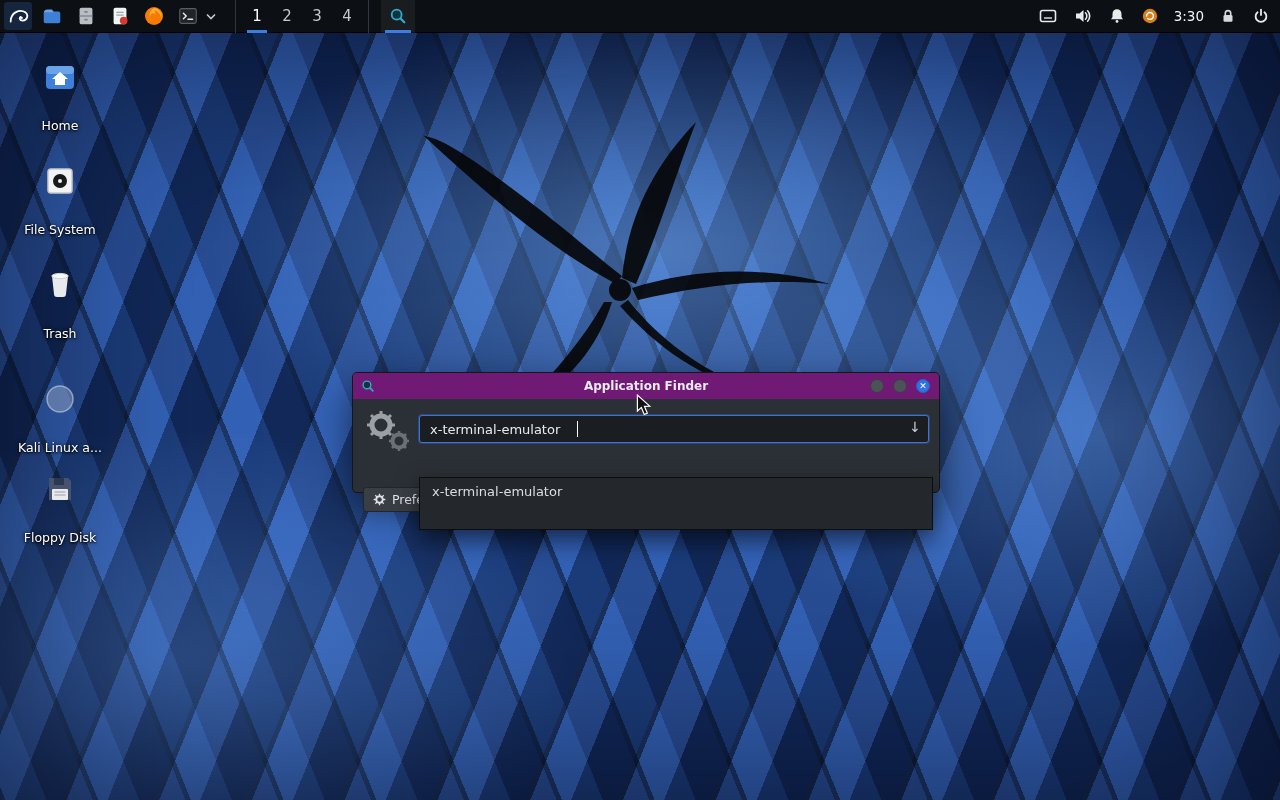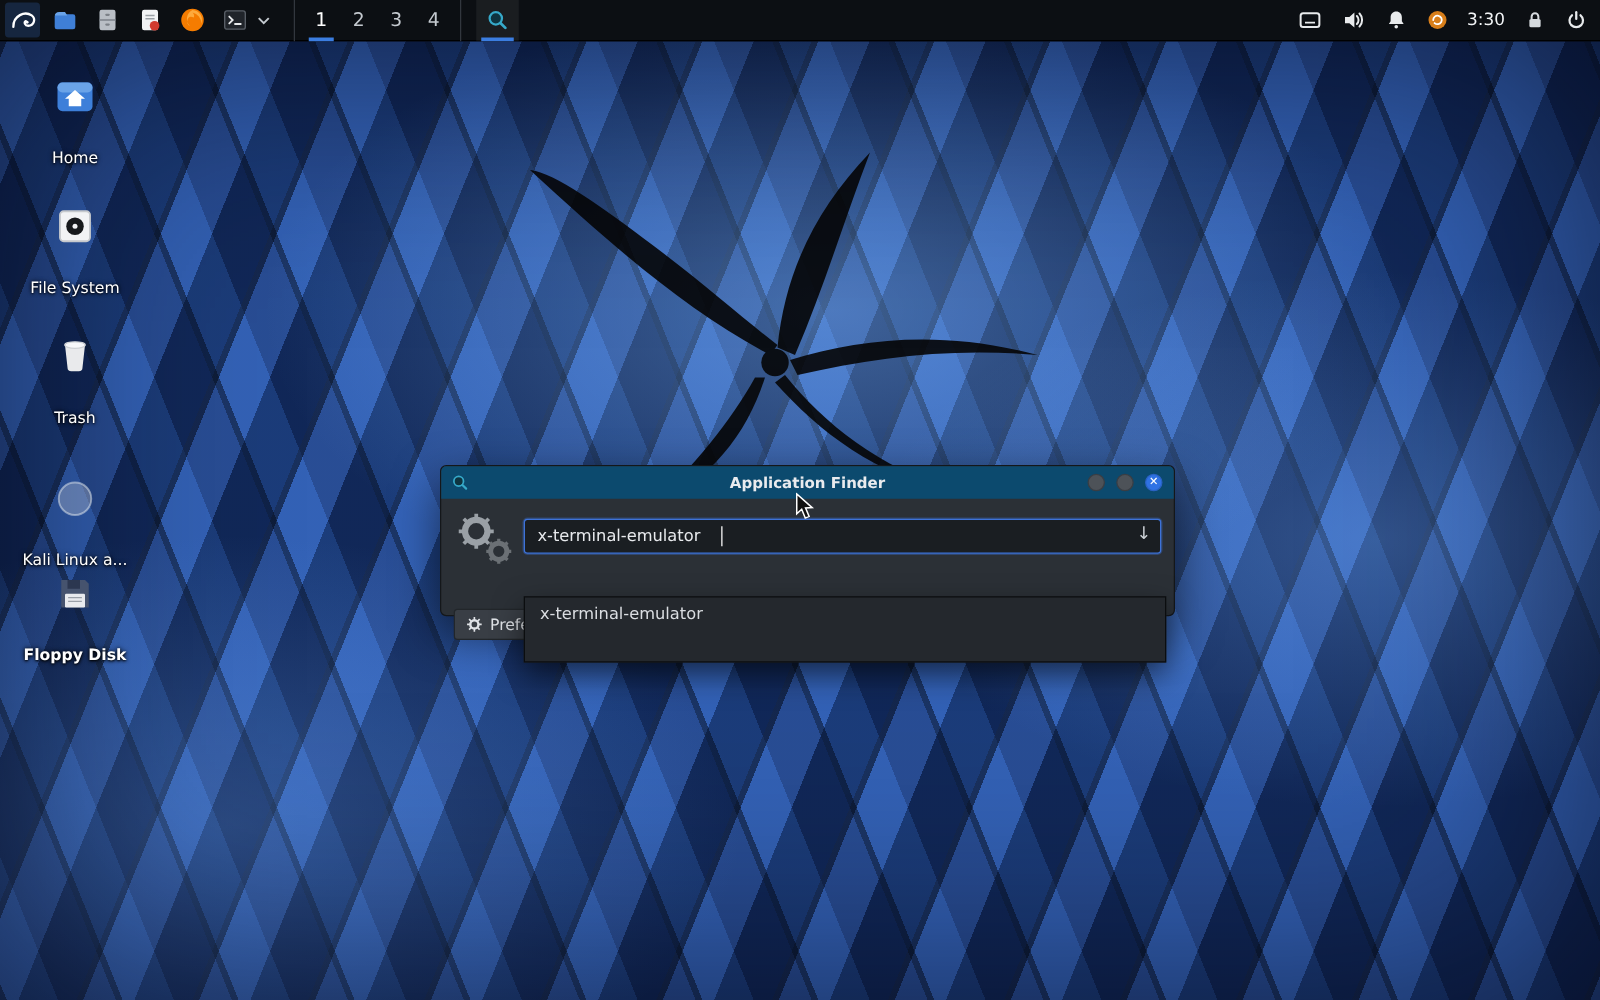--- a/index.html
+++ b/index.html
@@ -65,21 +65,21 @@
     text-shadow:0 1px 2px #000, 0 0 4px #000;
   }
 
   
   .finder {
     position:absolute; left:352px; top:372px; width:588px; height:121px;
     background:#2b3036; border:1px solid #14171a; border-radius:5px;
     box-shadow:0 14px 36px rgba(0,0,0,.55); z-index:10;
   }
   .titlebar {
-    height:26px; background:#0c4a6e; border-radius:4px 4px 0 0;
+    height:26px; background:#701a75; border-radius:4px 4px 0 0;
     display:flex; align-items:center; position:relative;
   }
   .titlebar .ticon { margin-left:8px; display:flex; }
   .titlebar .title {
     position:absolute; left:0; right:0; text-align:center;
     font-size:12px; font-weight:bold; color:#e9ebee;
   }
   .winbtns { margin-left:auto; display:flex; gap:9px; padding-right:9px; z-index:2; }
   .wbtn { width:14px; height:14px; border-radius:50%; background:#4d5258; border:1px solid #3a3e44; }
   .wbtn.close {
@@ -278,21 +278,21 @@
   <div class="dicon" style="top:380px;">
     <div class="art">
       <svg width="34" height="34" viewBox="0 0 34 34">
         <circle cx="17" cy="17" r="13" fill="rgba(190,196,205,0.35)"></circle>
         <circle cx="17" cy="17" r="13" fill="none" stroke="rgba(230,235,240,0.5)" stroke-width="1.5"></circle>
       </svg>
     </div>
     <div class="lbl">Kali Linux a...</div>
   </div>
 
-  <div class="dicon" style="top:456px;font-weight:bold;">
+  <div class="dicon" style="top:470px;">
     <div class="art">
       <svg width="34" height="34" viewBox="0 0 34 34">
         <path d="M6 6 h19 l3 3 v19 h-22 z" fill="#46536e"></path>
         <rect x="11" y="6" width="10" height="7" fill="#2c3750"></rect>
         <rect x="9" y="17" width="16" height="11" rx="1" fill="#e8eaee"></rect>
         <line x1="11.5" y1="20" x2="22.5" y2="20" stroke="#9aa0a8" stroke-width="1"></line>
         <line x1="11.5" y1="23" x2="22.5" y2="23" stroke="#9aa0a8" stroke-width="1"></line>
       </svg>
     </div>
     <div class="lbl">Floppy Disk</div>

